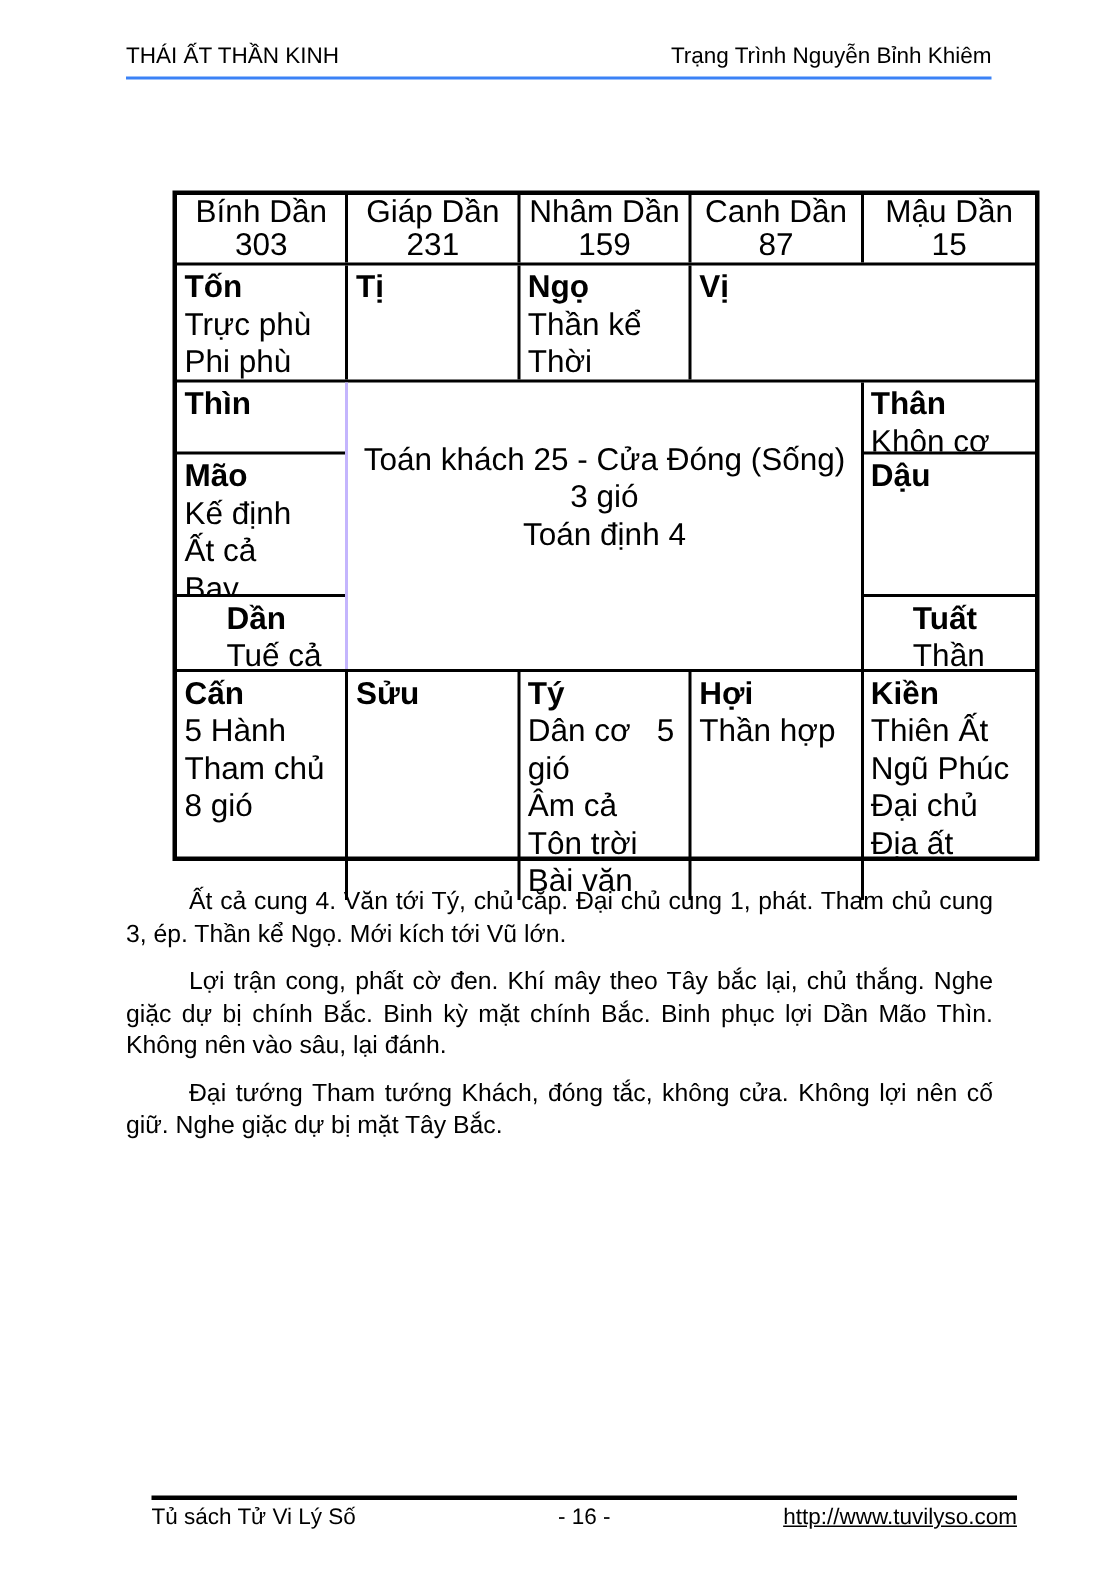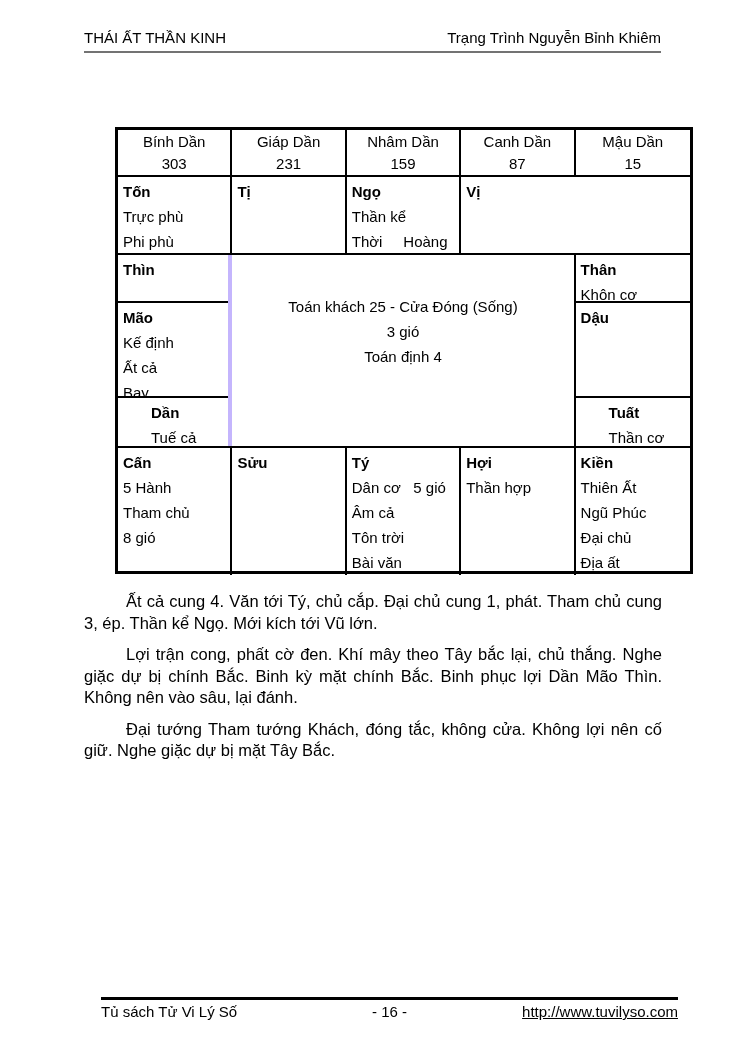--- a/index.html
+++ b/index.html
@@ -8,46 +8,46 @@
     width: 744px; height: 1051px; position: relative;
     font-family: "Liberation Sans", "DejaVu Sans", sans-serif;
     color: #000;
   }
   .page { position: absolute; inset: 0; background: #ffffff; overflow: hidden; }
 
   
   .pheader {
     position: absolute; top: 29px; left: 84px; width: 577px;
     display: flex; justify-content: space-between; align-items: flex-end;
-    font-size: 15px; padding-bottom: 5px; border-bottom: 2px solid #737373;
+    font-size: 15px; padding-bottom: 5px; border-bottom: 2px solid #3b82f6;
   }
 
   
   .chart {
     position: absolute; top: 127px; left: 115px; width: 578px; height: 447px;
-    border: 3px solid #000; font-size: 15px; background: #fff;
+    border: 3px solid #000; font-size: 21px; background: #fff;
     display: flex; flex-direction: column;
   }
   .trow { display: flex; width: 100%; }
   .row-years { height: 47px; border-bottom: 2px solid #000; }
   .row-b     { height: 78px; border-bottom: 2px solid #000; }
   .row-c     { height: 193px; border-bottom: 2px solid #000; }
   .row-d     { flex: 1; }
 
   .tcell { width: 20%; border-right: 2px solid #000; padding: 2px 5px 0; overflow: hidden; }
   .trow > div.tcell:last-of-type { border-right: none; }
 
   .ycell { text-align: center; padding-top: 1px; }
   .yname, .yval { line-height: 22px; white-space: pre-wrap; }
 
   .clabel { font-weight: bold; line-height: 25px; white-space: pre-wrap; }
   .cline  { line-height: 25px; white-space: pre-wrap; }
 
   .sidecol { width: 20%; display: flex; flex-direction: column; }
-  .sidecol.left { border-right: 4px solid #c4b5fd; }
+  .sidecol.left { border-right: 2px solid #c4b5fd; }
   .scell { border-bottom: 2px solid #000; padding: 2px 5px 0; overflow: hidden; }
   .sidecol .scell:nth-of-type(1) { height: 48px; }
   .sidecol .scell:nth-of-type(2) { height: 95px; }
   .sidecol .scell:nth-of-type(3) { flex: 1; border-bottom: none; padding-left: 33px; }
 
   .centercell {
     width: 60%; border-right: 2px solid #000; text-align: center;
     padding-top: 14px; overflow: hidden;
   }
   .cnline { line-height: 25px; min-height: 25px; white-space: pre-wrap; }

